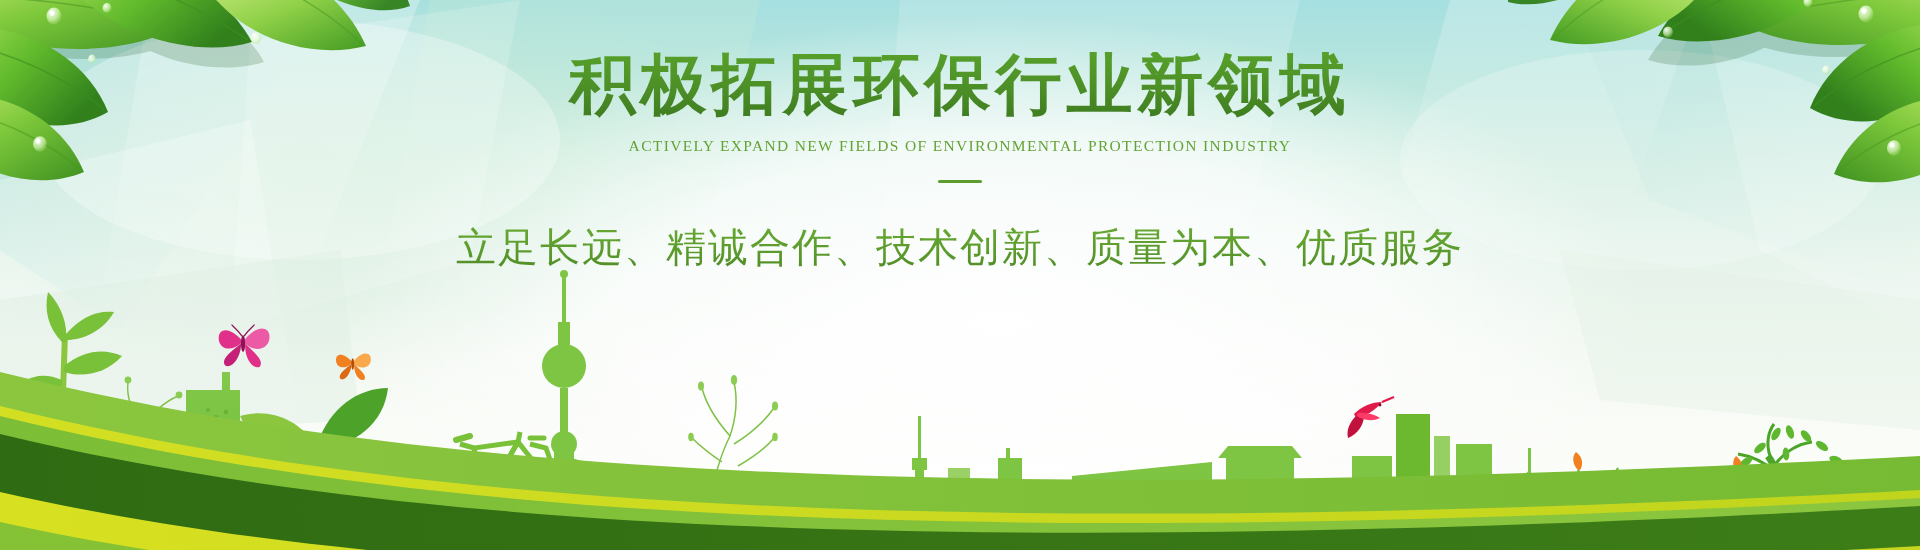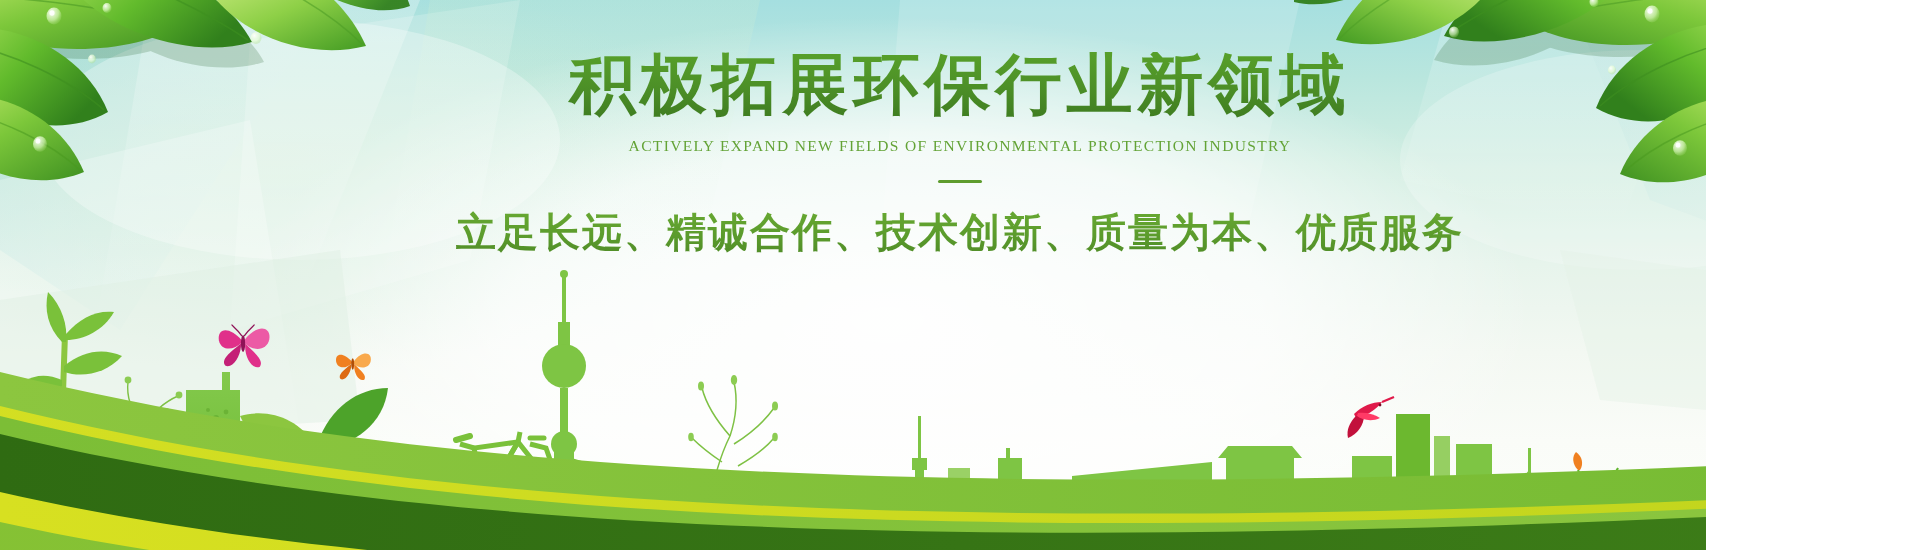--- a/index.html
+++ b/index.html
@@ -1,17 +1,17 @@
 <!DOCTYPE html>
 <html><head>
 <meta charset="utf-8">
 <style>
   html,body{margin:0;padding:0;background:#fff;}
   #banner{
-    position:relative;width:1706px;height:550px;overflow:hidden;
+    position:relative;width:1920px;height:550px;overflow:hidden;
     font-family:"Liberation Serif", "DejaVu Serif", serif;
     background:
       radial-gradient(ellipse 900px 420px at 52% 58%, rgba(255,255,255,0.96) 0%, rgba(255,255,255,0.72) 42%, rgba(255,255,255,0) 72%),
       radial-gradient(ellipse 620px 300px at 16% 30%, rgba(196,232,206,0.55) 0%, rgba(196,232,206,0) 70%),
       linear-gradient(180deg,#a5dfe0 0%,#b9e6de 14%,#d2eee2 30%,#e7f4ec 48%,#f3f8f2 64%,#fafcf8 80%,#fdfefb 100%);
   }
 
   
   .facets{position:absolute;inset:0;}
 
@@ -23,21 +23,21 @@
     background:linear-gradient(180deg,#57a02a 0%,#4c8f27 55%,#3f7d21 100%);
     -webkit-background-clip:text;background-clip:text;-webkit-text-fill-color:transparent;
     text-shadow:none;
   }
   .subline{
     margin-top:19px;font-size:15.5px;font-weight:400;letter-spacing:1.35px;
     color:#63a336;font-family:"Liberation Serif","DejaVu Serif",serif;
   }
   .divider{width:44px;height:3px;background:#5e9c2e;margin:25px auto 0;border-radius:2px;}
   .tagline{
-    margin-top:22px;font-size:40px;letter-spacing:2px;font-weight:700;
+    margin-top:37px;font-size:40px;letter-spacing:2px;font-weight:400;
     color:#5d9c2d;
     background:linear-gradient(180deg,#6aab33 0%,#5a9a2c 60%,#4d8826 100%);
     -webkit-background-clip:text;background-clip:text;-webkit-text-fill-color:transparent;
   }
 
   
   .layer{position:absolute;left:0;bottom:0;width:1920px;}
   svg{display:block;}
 </style>
 </head>

